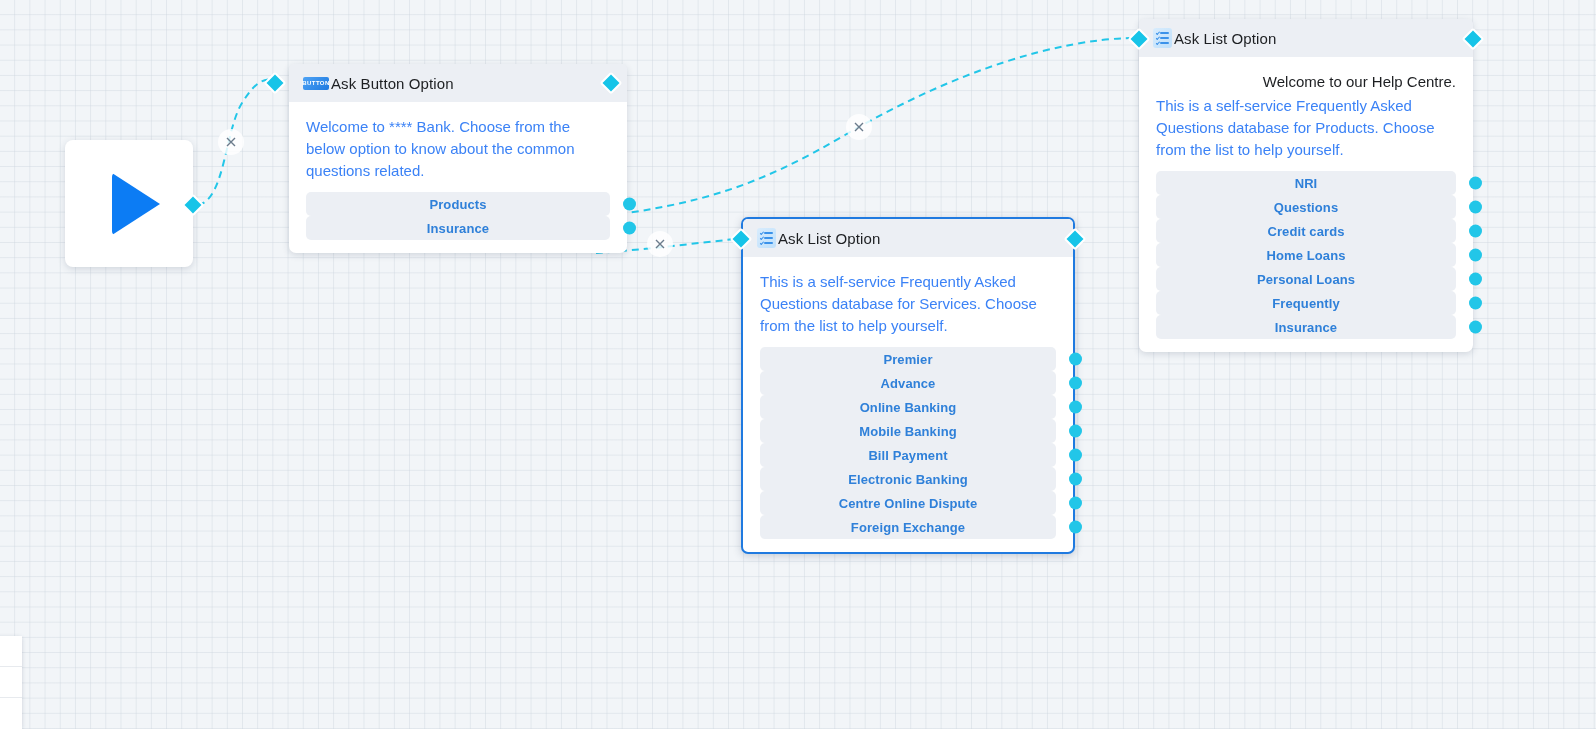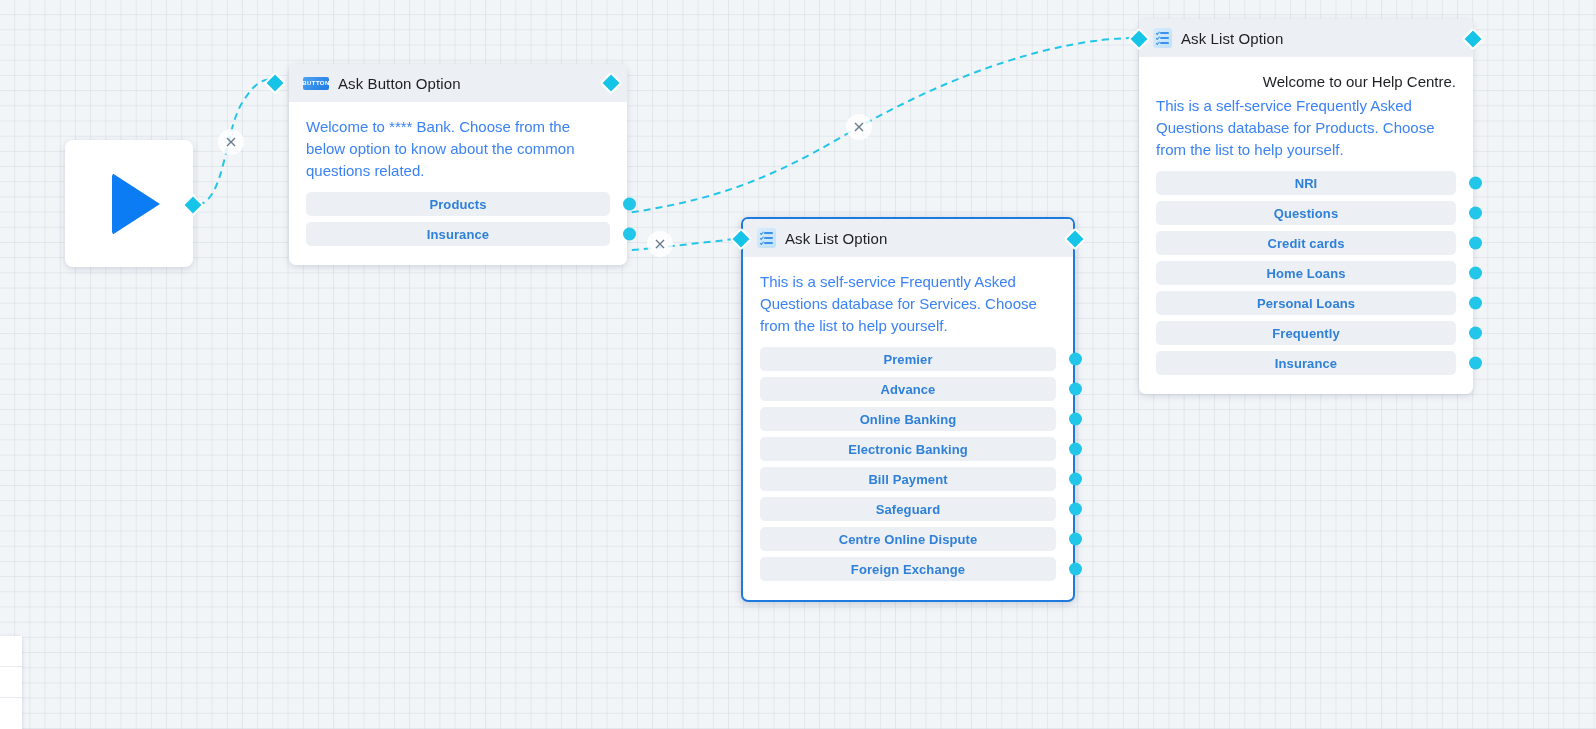--- a/index.html
+++ b/index.html
@@ -60,21 +60,21 @@
     box-shadow: 0 2px 9px rgba(40,60,90,0.22);
   }
 
   .node-header {
     background: #eceff4;
     border-radius: 5px 5px 0 0;
     height: 38px;
     display: flex;
     align-items: center;
     padding: 0 14px;
-    gap: 9px;
+    gap: 2px;
   }
   .node-title {
     font-size: 15px;
     color: #1d1f22;
     letter-spacing: .1px;
     white-space: nowrap;
   }
 
   .node-body {
     padding: 14px 17px 13px 17px;
@@ -86,21 +86,20 @@
     margin: 0 0 10px 0;
   }
   .node-text.strong {
     color: #1d1f22;
     margin-bottom: 2px;
     text-align: right;
   }
 
   .opt-row {
     position: relative;
-    margin-bottom: 6px;
   }
   .opt-chip {
     background: #eceff4;
     border-radius: 5px;
     height: 24px;
     display: flex;
     align-items: center;
     justify-content: center;
     font-size: 13px;
     font-weight: bold;
@@ -290,29 +289,29 @@
       </div>
       <div class="opt-row">
         <div class="opt-chip">Advance</div>
         <span class="opt-dot"></span>
       </div>
       <div class="opt-row">
         <div class="opt-chip">Online Banking</div>
         <span class="opt-dot"></span>
       </div>
       <div class="opt-row">
+        <div class="opt-chip">Mobile Banking</div>
+        <span class="opt-dot"></span>
+      </div>
+      <div class="opt-row">
+        <div class="opt-chip">Bill Payment</div>
+        <span class="opt-dot"></span>
+      </div>
+      <div class="opt-row">
         <div class="opt-chip">Electronic Banking</div>
-        <span class="opt-dot"></span>
-      </div>
-      <div class="opt-row">
-        <div class="opt-chip">Bill Payment</div>
-        <span class="opt-dot"></span>
-      </div>
-      <div class="opt-row">
-        <div class="opt-chip">Safeguard</div>
         <span class="opt-dot"></span>
       </div>
       <div class="opt-row">
         <div class="opt-chip">Centre Online Dispute</div>
         <span class="opt-dot"></span>
       </div>
       <div class="opt-row">
         <div class="opt-chip">Foreign Exchange</div>
         <span class="opt-dot"></span>
       </div>

